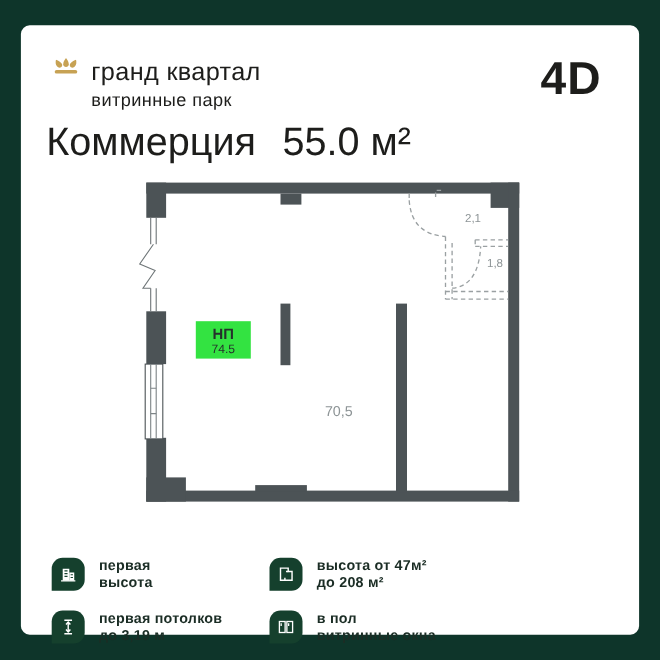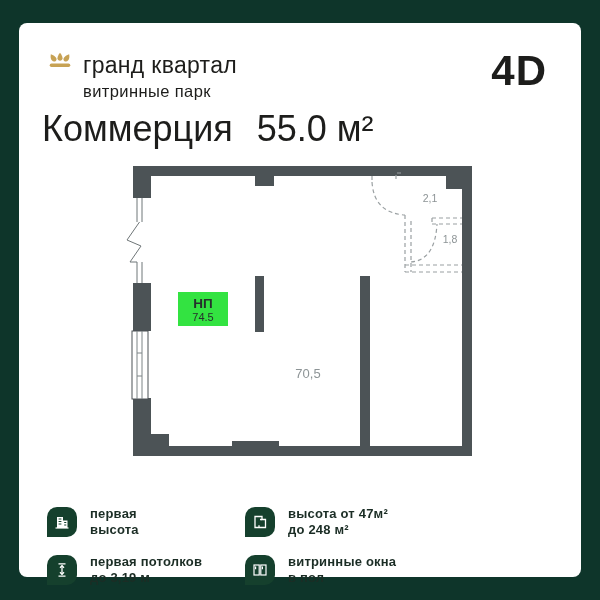--- a/index.html
+++ b/index.html
@@ -138,21 +138,21 @@
 
     <div class="feature" style="grid-area:b">
       <span class="tile">
         <svg viewBox="0 0 18 18" fill="none" stroke="#ffffff" stroke-width="1.3">
           <path d="M4 3.5 H11 V6.5 H14.5 V14.5 H4 Z"></path>
           <path d="M8 14.5 V12.2 M11 6.5 H9"></path>
         </svg>
       </span>
       <span class="ftext">
         <span>высота от 47м²</span>
-        <span>до 248 м²</span>
+        <span>до 208 м²</span>
       </span>
     </div>
 
     <div class="feature" style="grid-area:c">
       <span class="tile">
         <svg viewBox="0 0 18 18" fill="none" stroke="#ffffff" stroke-width="1.3">
           <path d="M5.5 2.8 H12.5 M5.5 15.2 H12.5"></path>
           <path d="M9 4.6 V13.4"></path>
           <path d="M7 6.8 L9 4.6 L11 6.8 M7 11.2 L9 13.4 L11 11.2"></path>
         </svg>
@@ -165,20 +165,20 @@
 
     <div class="feature" style="grid-area:d">
       <span class="tile">
         <svg viewBox="0 0 18 18" fill="none" stroke="#ffffff" stroke-width="1.2">
           <rect x="3" y="4" width="5.2" height="10"></rect>
           <rect x="9.8" y="4" width="5.2" height="10"></rect>
           <path d="M4.6 5.6 V8.2 M11.4 5.6 V8.2"></path>
         </svg>
       </span>
       <span class="ftext">
+        <span>в пол</span>
         <span>витринные окна</span>
-        <span>в пол</span>
       </span>
     </div>
 
 
   </div>
 </div>
 
 </body></html>

